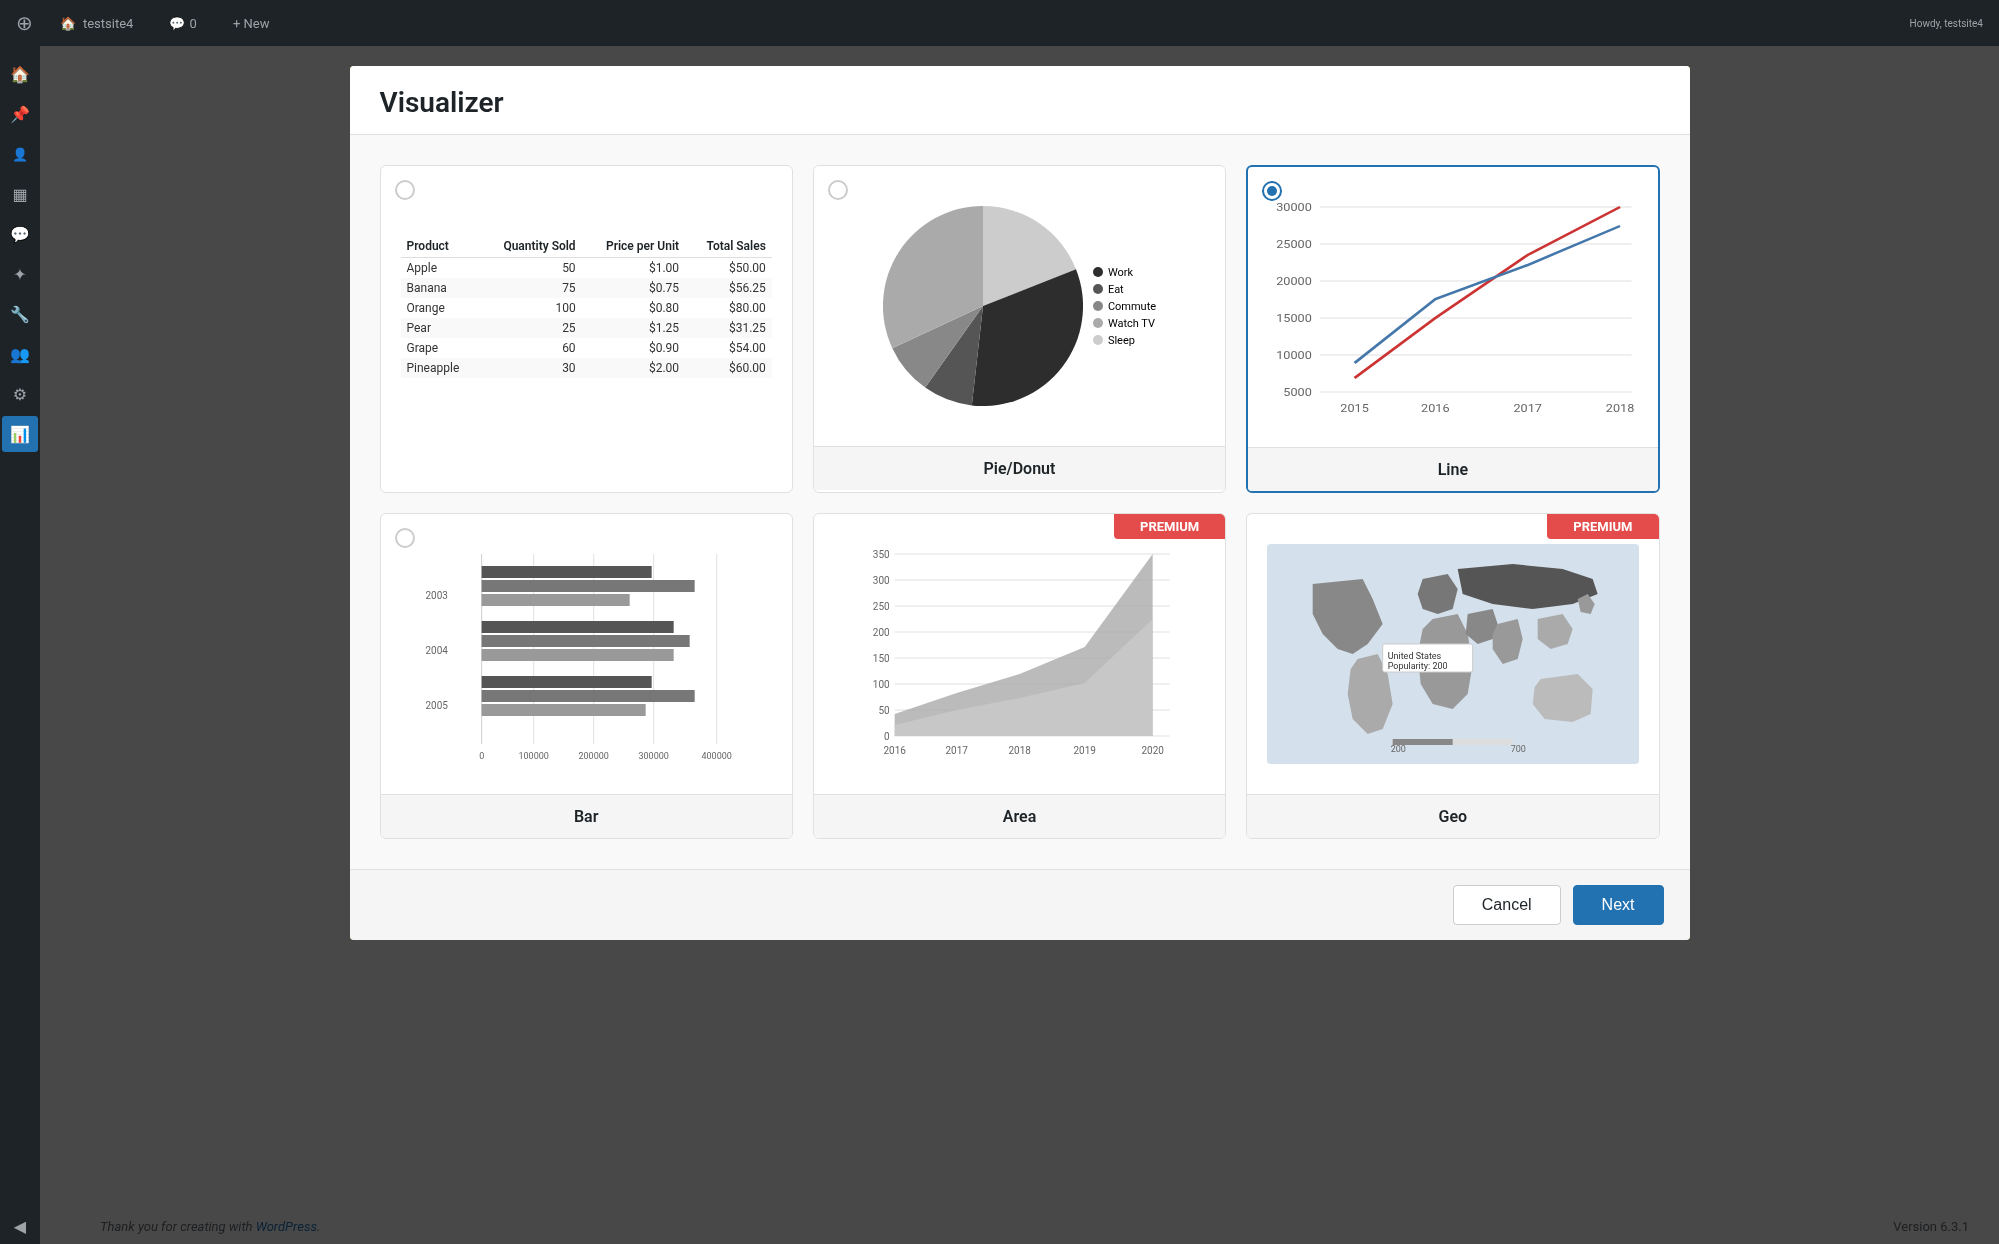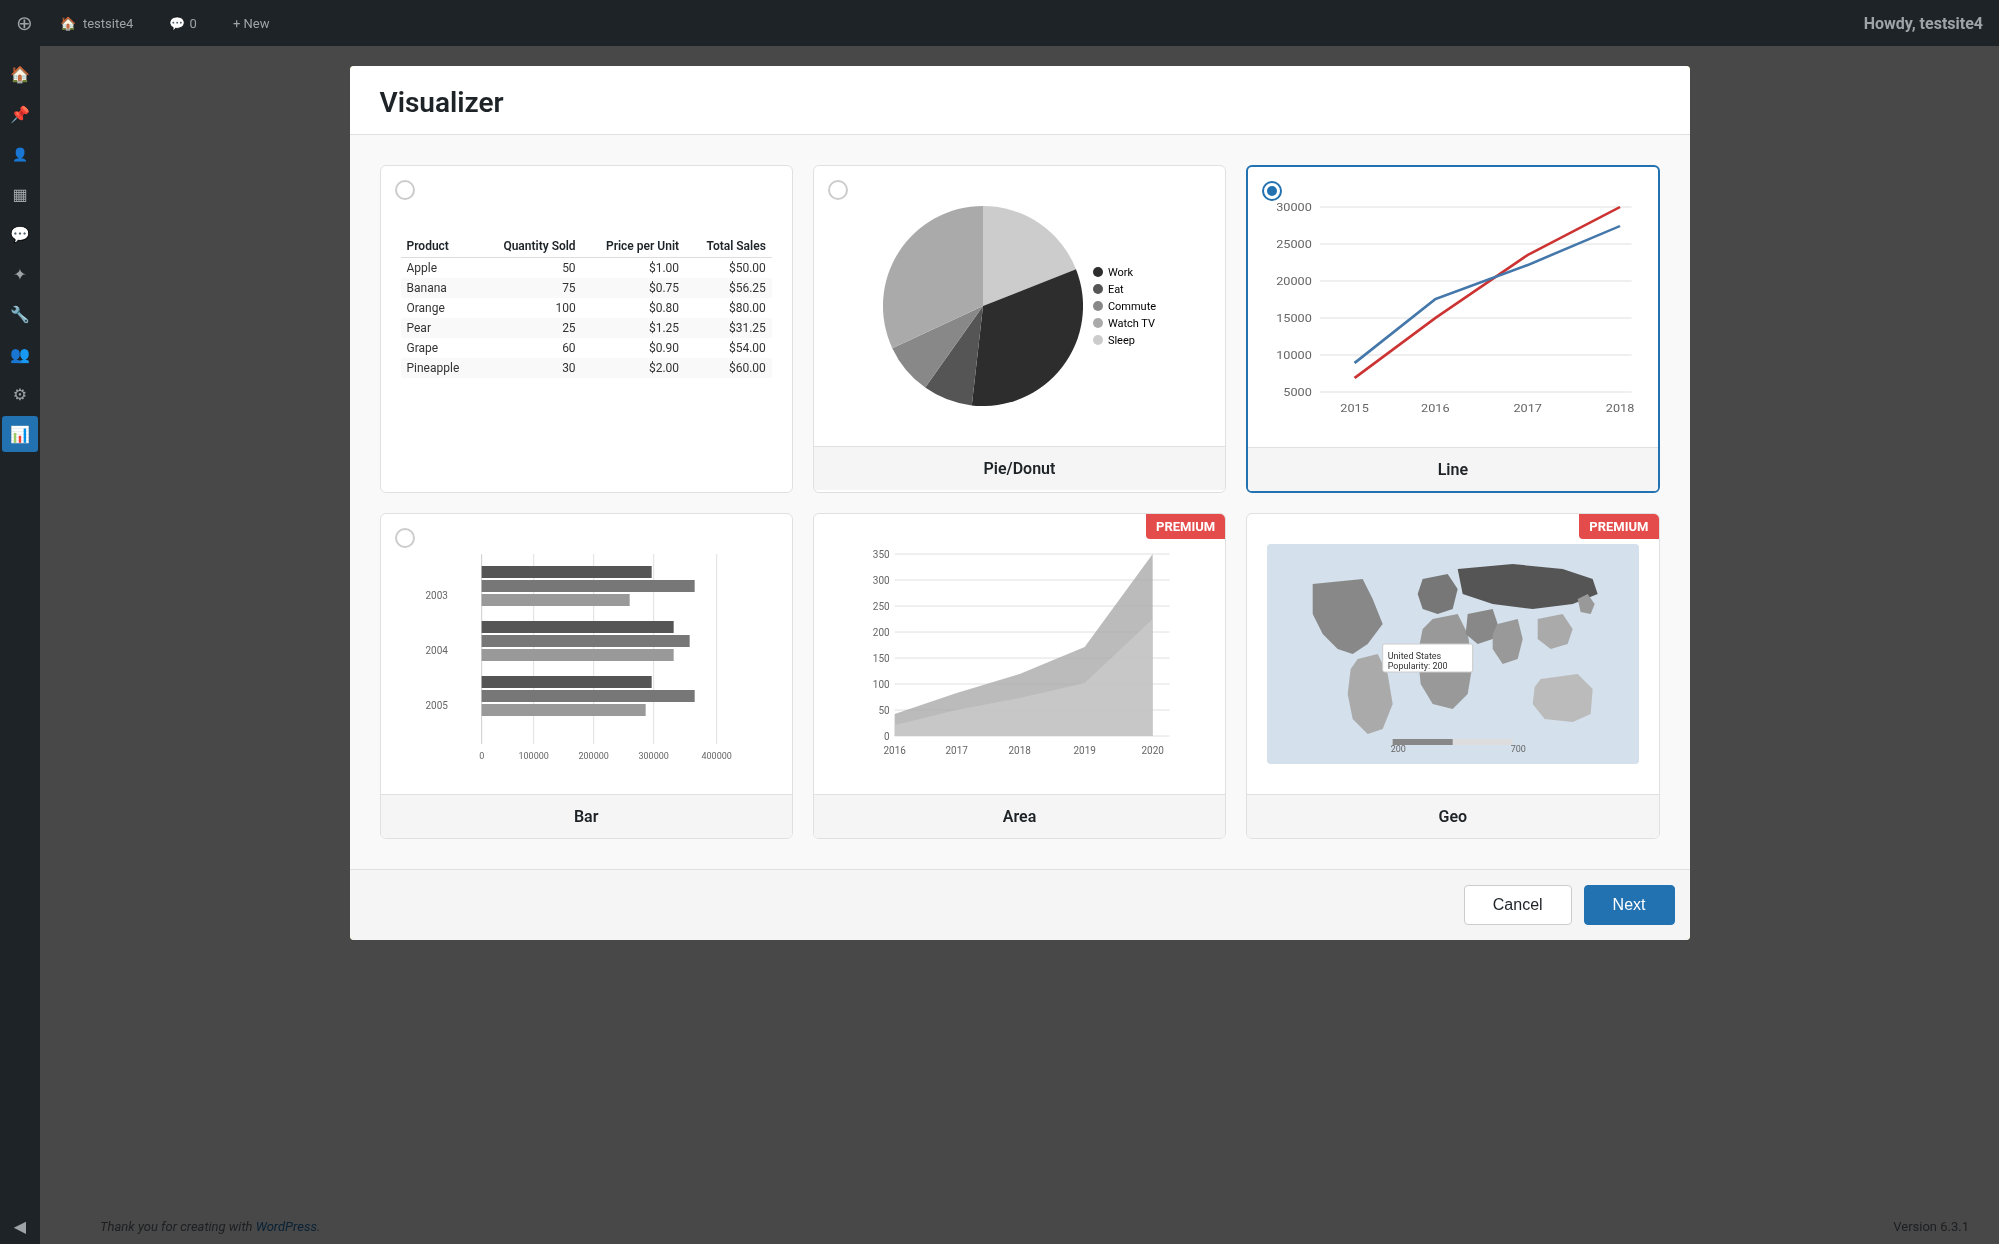--- a/index.html
+++ b/index.html
@@ -34,22 +34,21 @@
       display: flex;
       align-items: center;
       gap: 6px;
       cursor: pointer;
       padding: 4px 8px;
       border-radius: 3px;
     }
     .admin-bar-right {
       margin-left: auto;
       color: #9ea3a8;
-      font-size: 16px;
-      font-weight: bold;
+      font-size: 10px;
     }
     .comment-bubble {
       display: inline-flex;
       align-items: center;
       gap: 4px;
     }
 
     
     .main-layout {
       display: flex;
@@ -181,27 +180,27 @@
       background: #2271b1;
     }
     .premium-badge {
       position: absolute;
       top: 0;
       right: 0;
       background: #e44c4c;
       color: #fff;
       font-size: 13px;
       font-weight: 700;
-      padding: 5px 10px;
+      padding: 5px 26px;
       border-radius: 0 0 0 4px;
     }
 
     
     .modal-footer {
-      padding: 15px 15px;
+      padding: 15px 26px;
       background: #f5f5f5;
       border-top: 1px solid #e0e0e0;
       display: flex;
       justify-content: flex-end;
       gap: 12px;
       align-items: center;
     }
     .btn {
       padding: 10px 28px;
       font-size: 16px;

